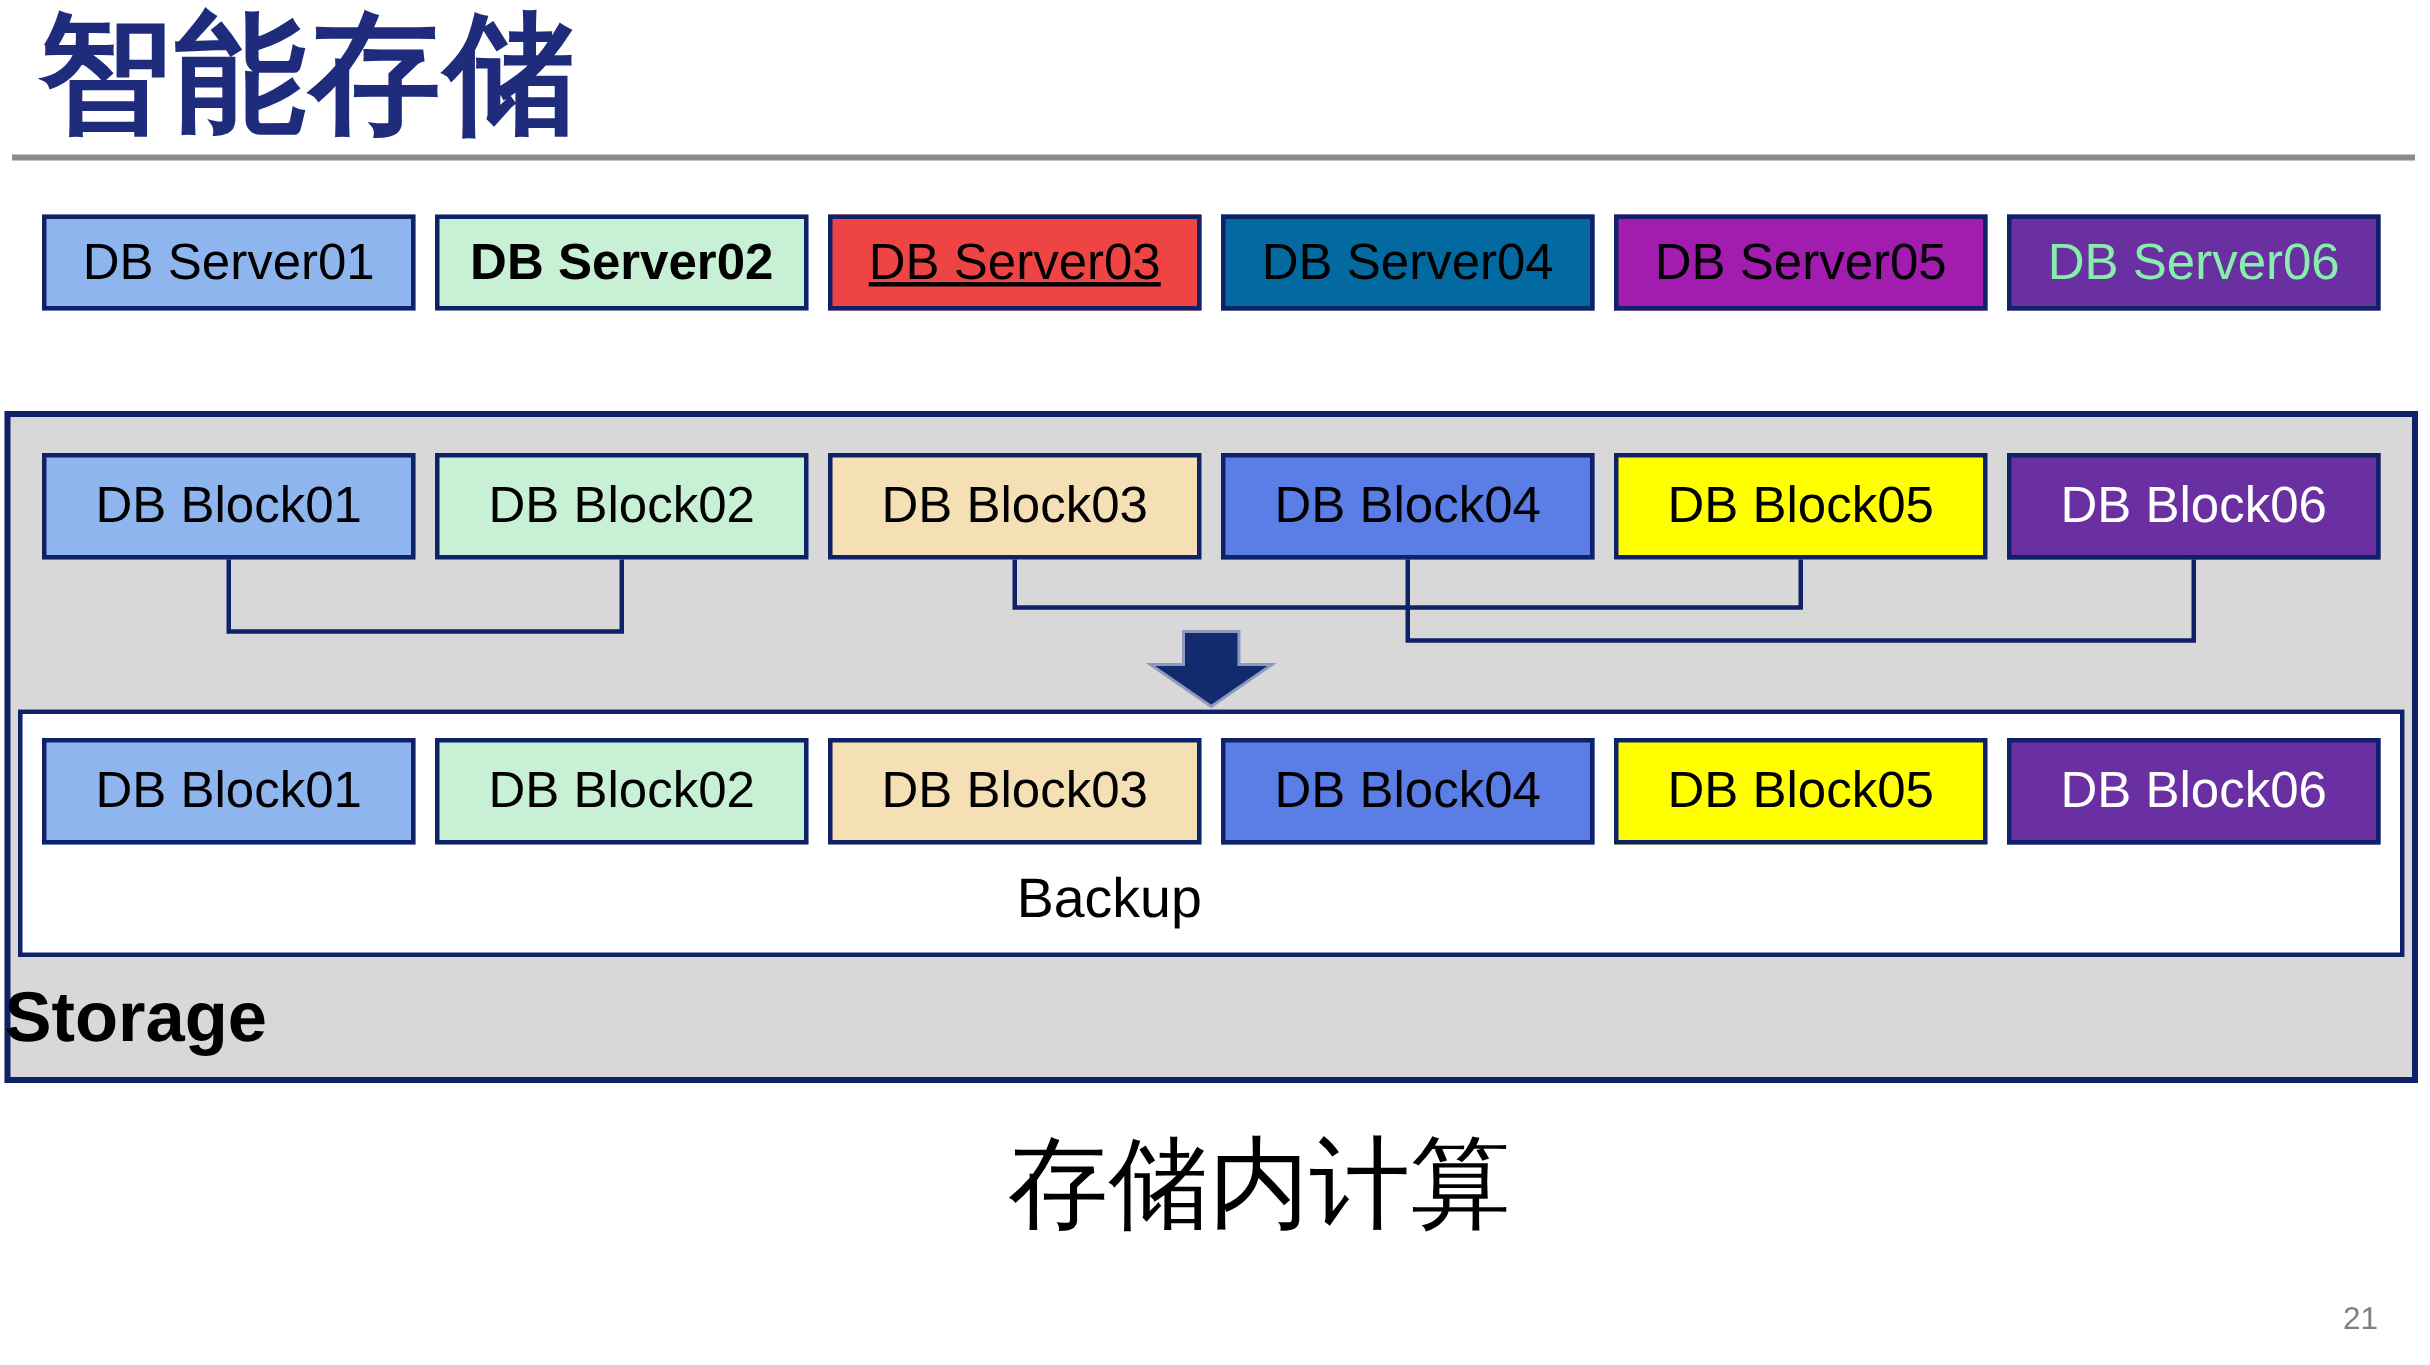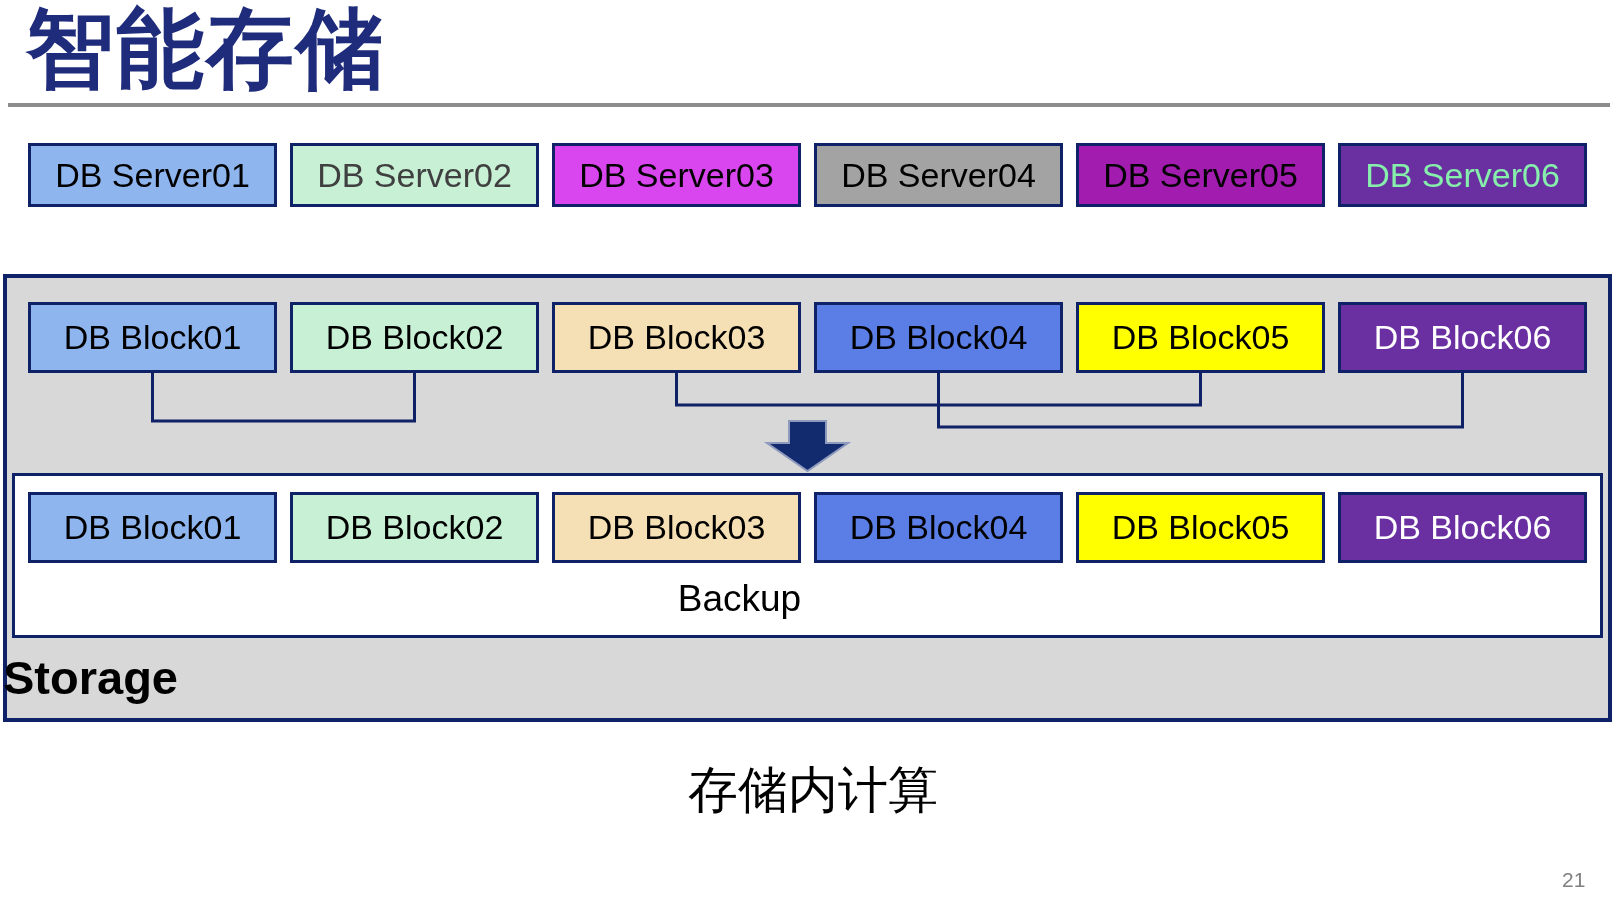--- a/index.html
+++ b/index.html
@@ -31,37 +31,37 @@
   }
   .backup-label{
     position:absolute;left:12px;top:578px;width:1455px;text-align:center;font-size:37px;
   }
   .storage-label{
     position:absolute;left:3px;top:650px;width:1543px;text-align:left;
     font-size:47px;font-weight:700;
   }
   .connector-svg{position:absolute;left:0;top:0;width:1620px;height:910px;pointer-events:none;}
   .caption{
-    position:absolute;left:688px;top:752px;font-size:50px;line-height:76px;white-space:nowrap;text-align:center;
+    position:absolute;left:672px;top:752px;font-size:67px;line-height:76px;white-space:nowrap;text-align:center;
   }
   .page-number{position:absolute;left:1562px;top:868px;font-size:21px;}
 </style>
 </head>
 <body>
 
 <div class="slide">
 
   <div class="title" style="color: rgb(31, 44, 124);">智能存储</div>
 
   <div class="rule" style="background-color: rgb(140, 140, 140);"></div>
 
   <div class="box r-server c0" style="background-color: rgb(143, 181, 239); color: rgb(0, 0, 0); border-color: rgb(15, 33, 103);">DB Server01</div>
-  <div class="box r-server c1" style="background-color: rgb(199, 240, 212); color: #404040; border-color: rgb(15, 33, 103);">DB Server02</div>
-  <div class="box r-server c2" style="background-color: #d946ef; color: rgb(0, 0, 0); border-color: rgb(15, 33, 103);">DB Server03</div>
-  <div class="box r-server c3" style="background-color: #a3a3a3; color: rgb(0, 0, 0); border-color: rgb(15, 33, 103);">DB Server04</div>
+  <div class="box r-server c1" style="background-color: rgb(199, 240, 212); color: #000000; border-color: rgb(15, 33, 103); font-weight: bold;">DB Server02</div>
+  <div class="box r-server c2" style="background-color: #ef4444; color: rgb(0, 0, 0); border-color: rgb(15, 33, 103); text-decoration: underline;">DB Server03</div>
+  <div class="box r-server c3" style="background-color: #0369a1; color: rgb(0, 0, 0); border-color: rgb(15, 33, 103);">DB Server04</div>
   <div class="box r-server c4" style="background-color: #a21caf; color: rgb(0, 0, 0); border-color: rgb(15, 33, 103);">DB Server05</div>
   <div class="box r-server c5" style="background-color: rgb(106, 48, 161); color: #86efac; border-color: rgb(15, 33, 103);">DB Server06</div>
 
   <div class="storage-container" style="background-color: rgb(216, 216, 216); border-color: rgb(15, 33, 103);"></div>
 
   <div class="box r-b1 c0" style="background-color: rgb(143, 181, 239); color: rgb(0, 0, 0); border-color: rgb(15, 33, 103);">DB Block01</div>
   <div class="box r-b1 c1" style="background-color: rgb(199, 240, 212); color: rgb(0, 0, 0); border-color: rgb(15, 33, 103);">DB Block02</div>
   <div class="box r-b1 c2" style="background-color: rgb(245, 223, 180); color: rgb(0, 0, 0); border-color: rgb(15, 33, 103);">DB Block03</div>
   <div class="box r-b1 c3" style="background-color: rgb(91, 126, 230); color: rgb(0, 0, 0); border-color: rgb(15, 33, 103);">DB Block04</div>
   <div class="box r-b1 c4" style="background-color: rgb(255, 255, 0); color: rgb(0, 0, 0); border-color: rgb(15, 33, 103);">DB Block05</div>

